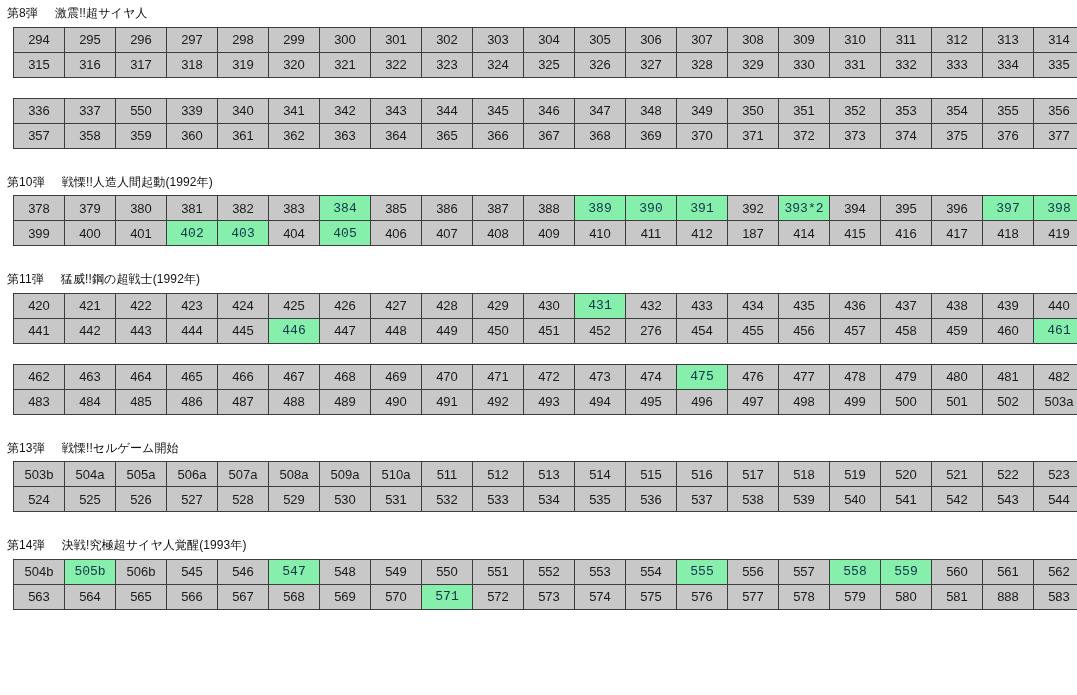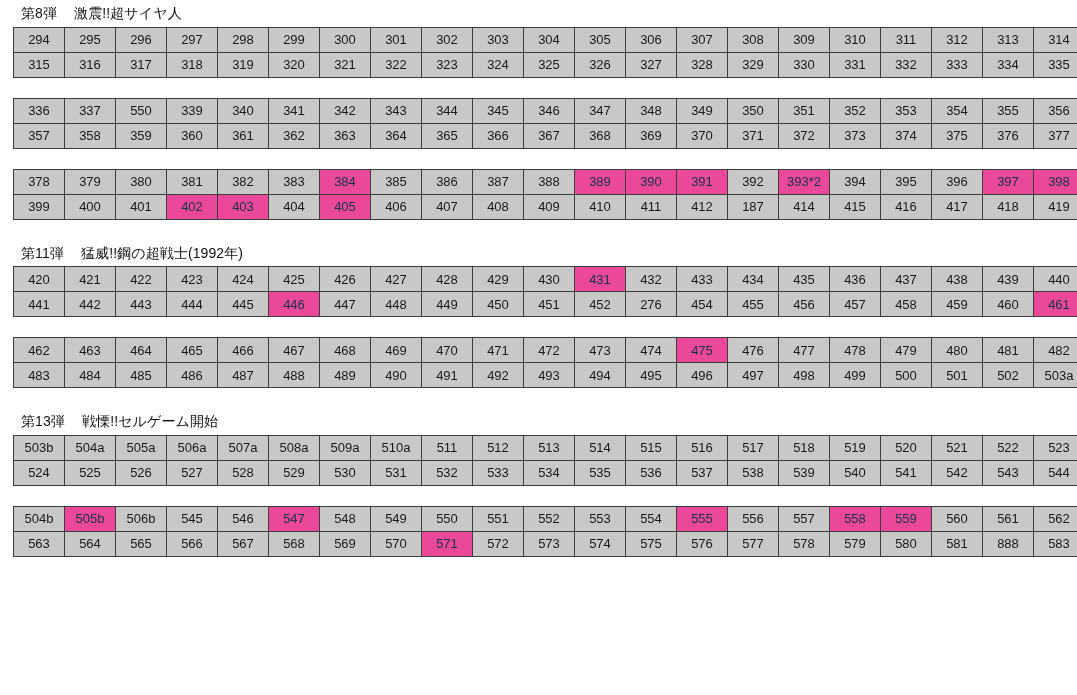--- a/index.html
+++ b/index.html
@@ -19,24 +19,24 @@
     width: 1077px;
     height: 695px;
     box-sizing: border-box;
     padding: 0;
   }
   .section {
     margin: 0 0 0 0;
     padding: 0;
   }
   .section-heading {
-    font-size: 14px;
+    font-size: 12px;
     line-height: 13.5px;
     color: #111111;
-    padding: 7px 0 6px 21px;
+    padding: 7px 0 6px 7px;
     white-space: nowrap;
     letter-spacing: 0.1px;
   }
   .section-heading .h-no {
     display: inline-block;
     margin-right: 17px;
   }
   .card-table {
     border-collapse: collapse;
     table-layout: fixed;
@@ -52,22 +52,23 @@
     text-align: center;
     vertical-align: middle;
     font-size: 13px;
     line-height: 13px;
     color: #1a1a1a;
     padding: 0;
     overflow: hidden;
     white-space: nowrap;
   }
   .card-table td.hl {
-    background: #ec4899;
+    background: #86efac;
     color: #10364a;
+    font-family: Liberation Mono, monospace;
   }
   .spacer {
     height: 20px;
   }
 </style>
 </head>
 <body>
 
 <div id="page">
     <div class="section">
@@ -171,20 +172,21 @@
             <td>374</td>
             <td>375</td>
             <td>376</td>
             <td>377</td>
           </tr>
         </tbody>
       </table>
       <div class="spacer"></div>
     </div>
     <div class="section">
+      <div class="section-heading"><span class="h-no">第10弾</span><span class="h-name">戦慄!!人造人間起動(1992年)</span></div>
       <table class="card-table">
         <tbody>
           <tr>
             <td>378</td>
             <td>379</td>
             <td>380</td>
             <td>381</td>
             <td>382</td>
             <td>383</td>
             <td class="hl">384</td>
@@ -385,20 +387,21 @@
             <td>541</td>
             <td>542</td>
             <td>543</td>
             <td>544</td>
           </tr>
         </tbody>
       </table>
       <div class="spacer"></div>
     </div>
     <div class="section">
+      <div class="section-heading"><span class="h-no">第14弾</span><span class="h-name">決戦!究極超サイヤ人覚醒(1993年)</span></div>
       <table class="card-table">
         <tbody>
           <tr>
             <td>504b</td>
             <td class="hl">505b</td>
             <td>506b</td>
             <td>545</td>
             <td>546</td>
             <td class="hl">547</td>
             <td>548</td>

